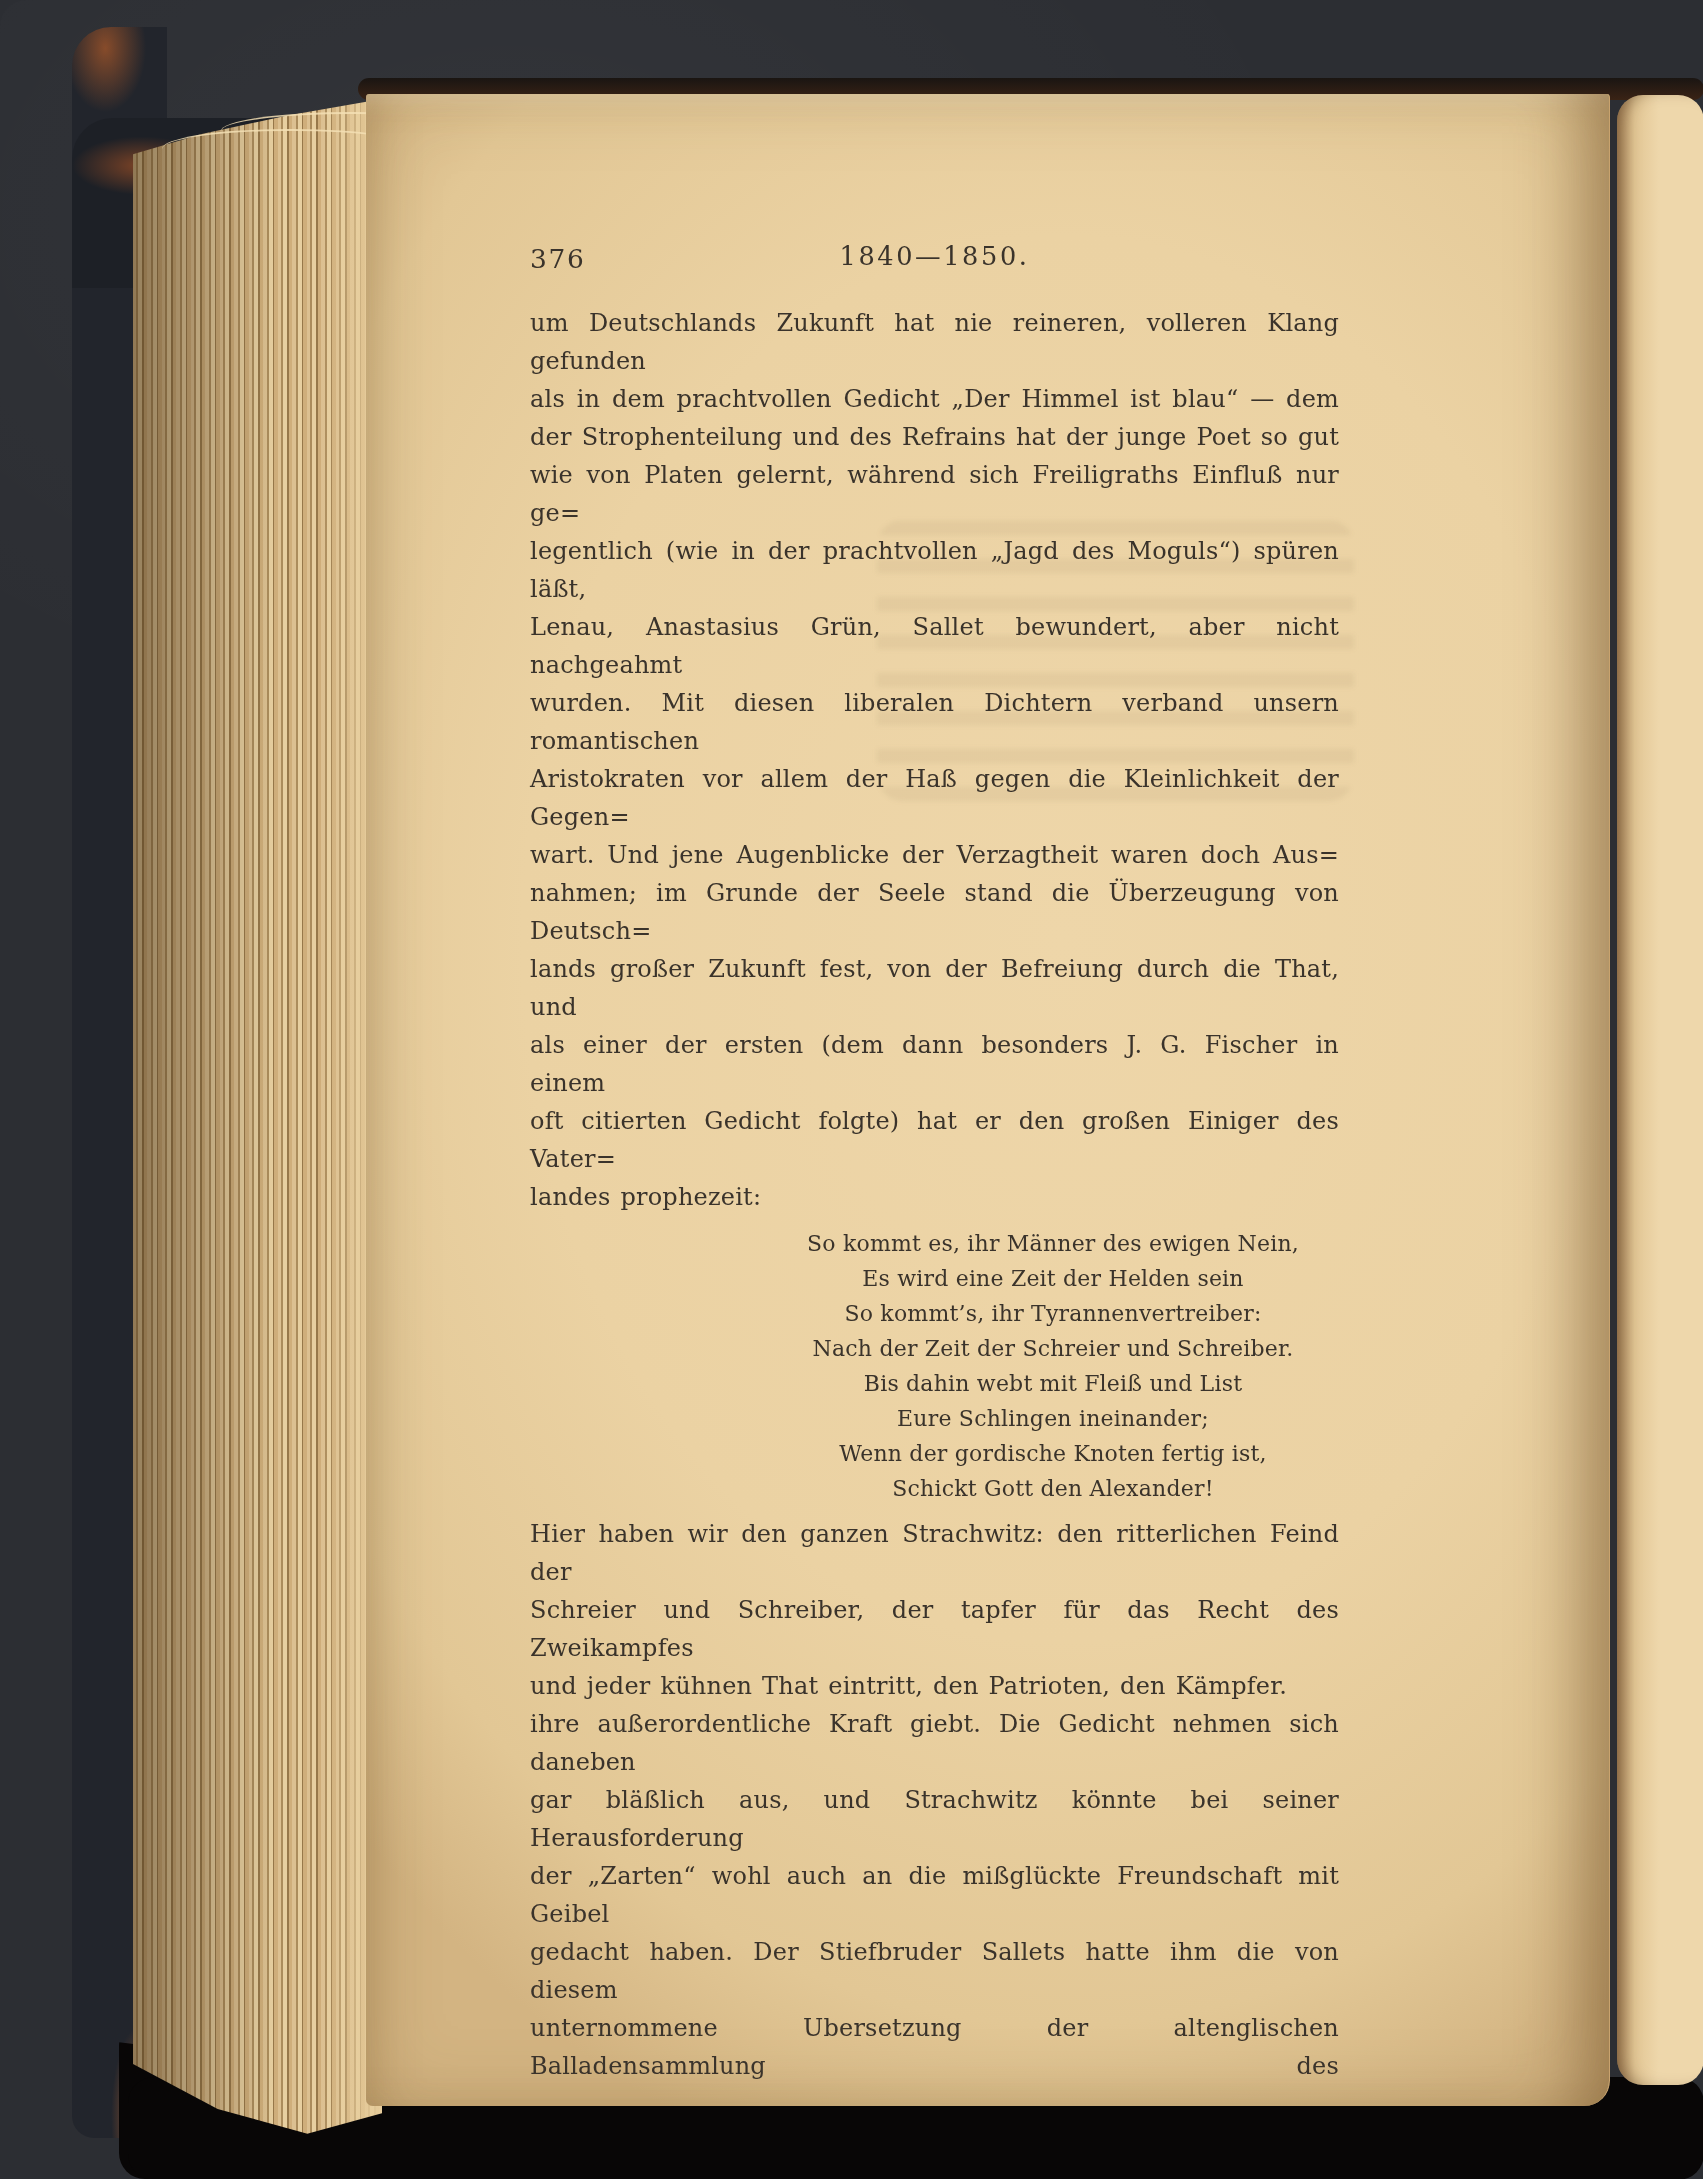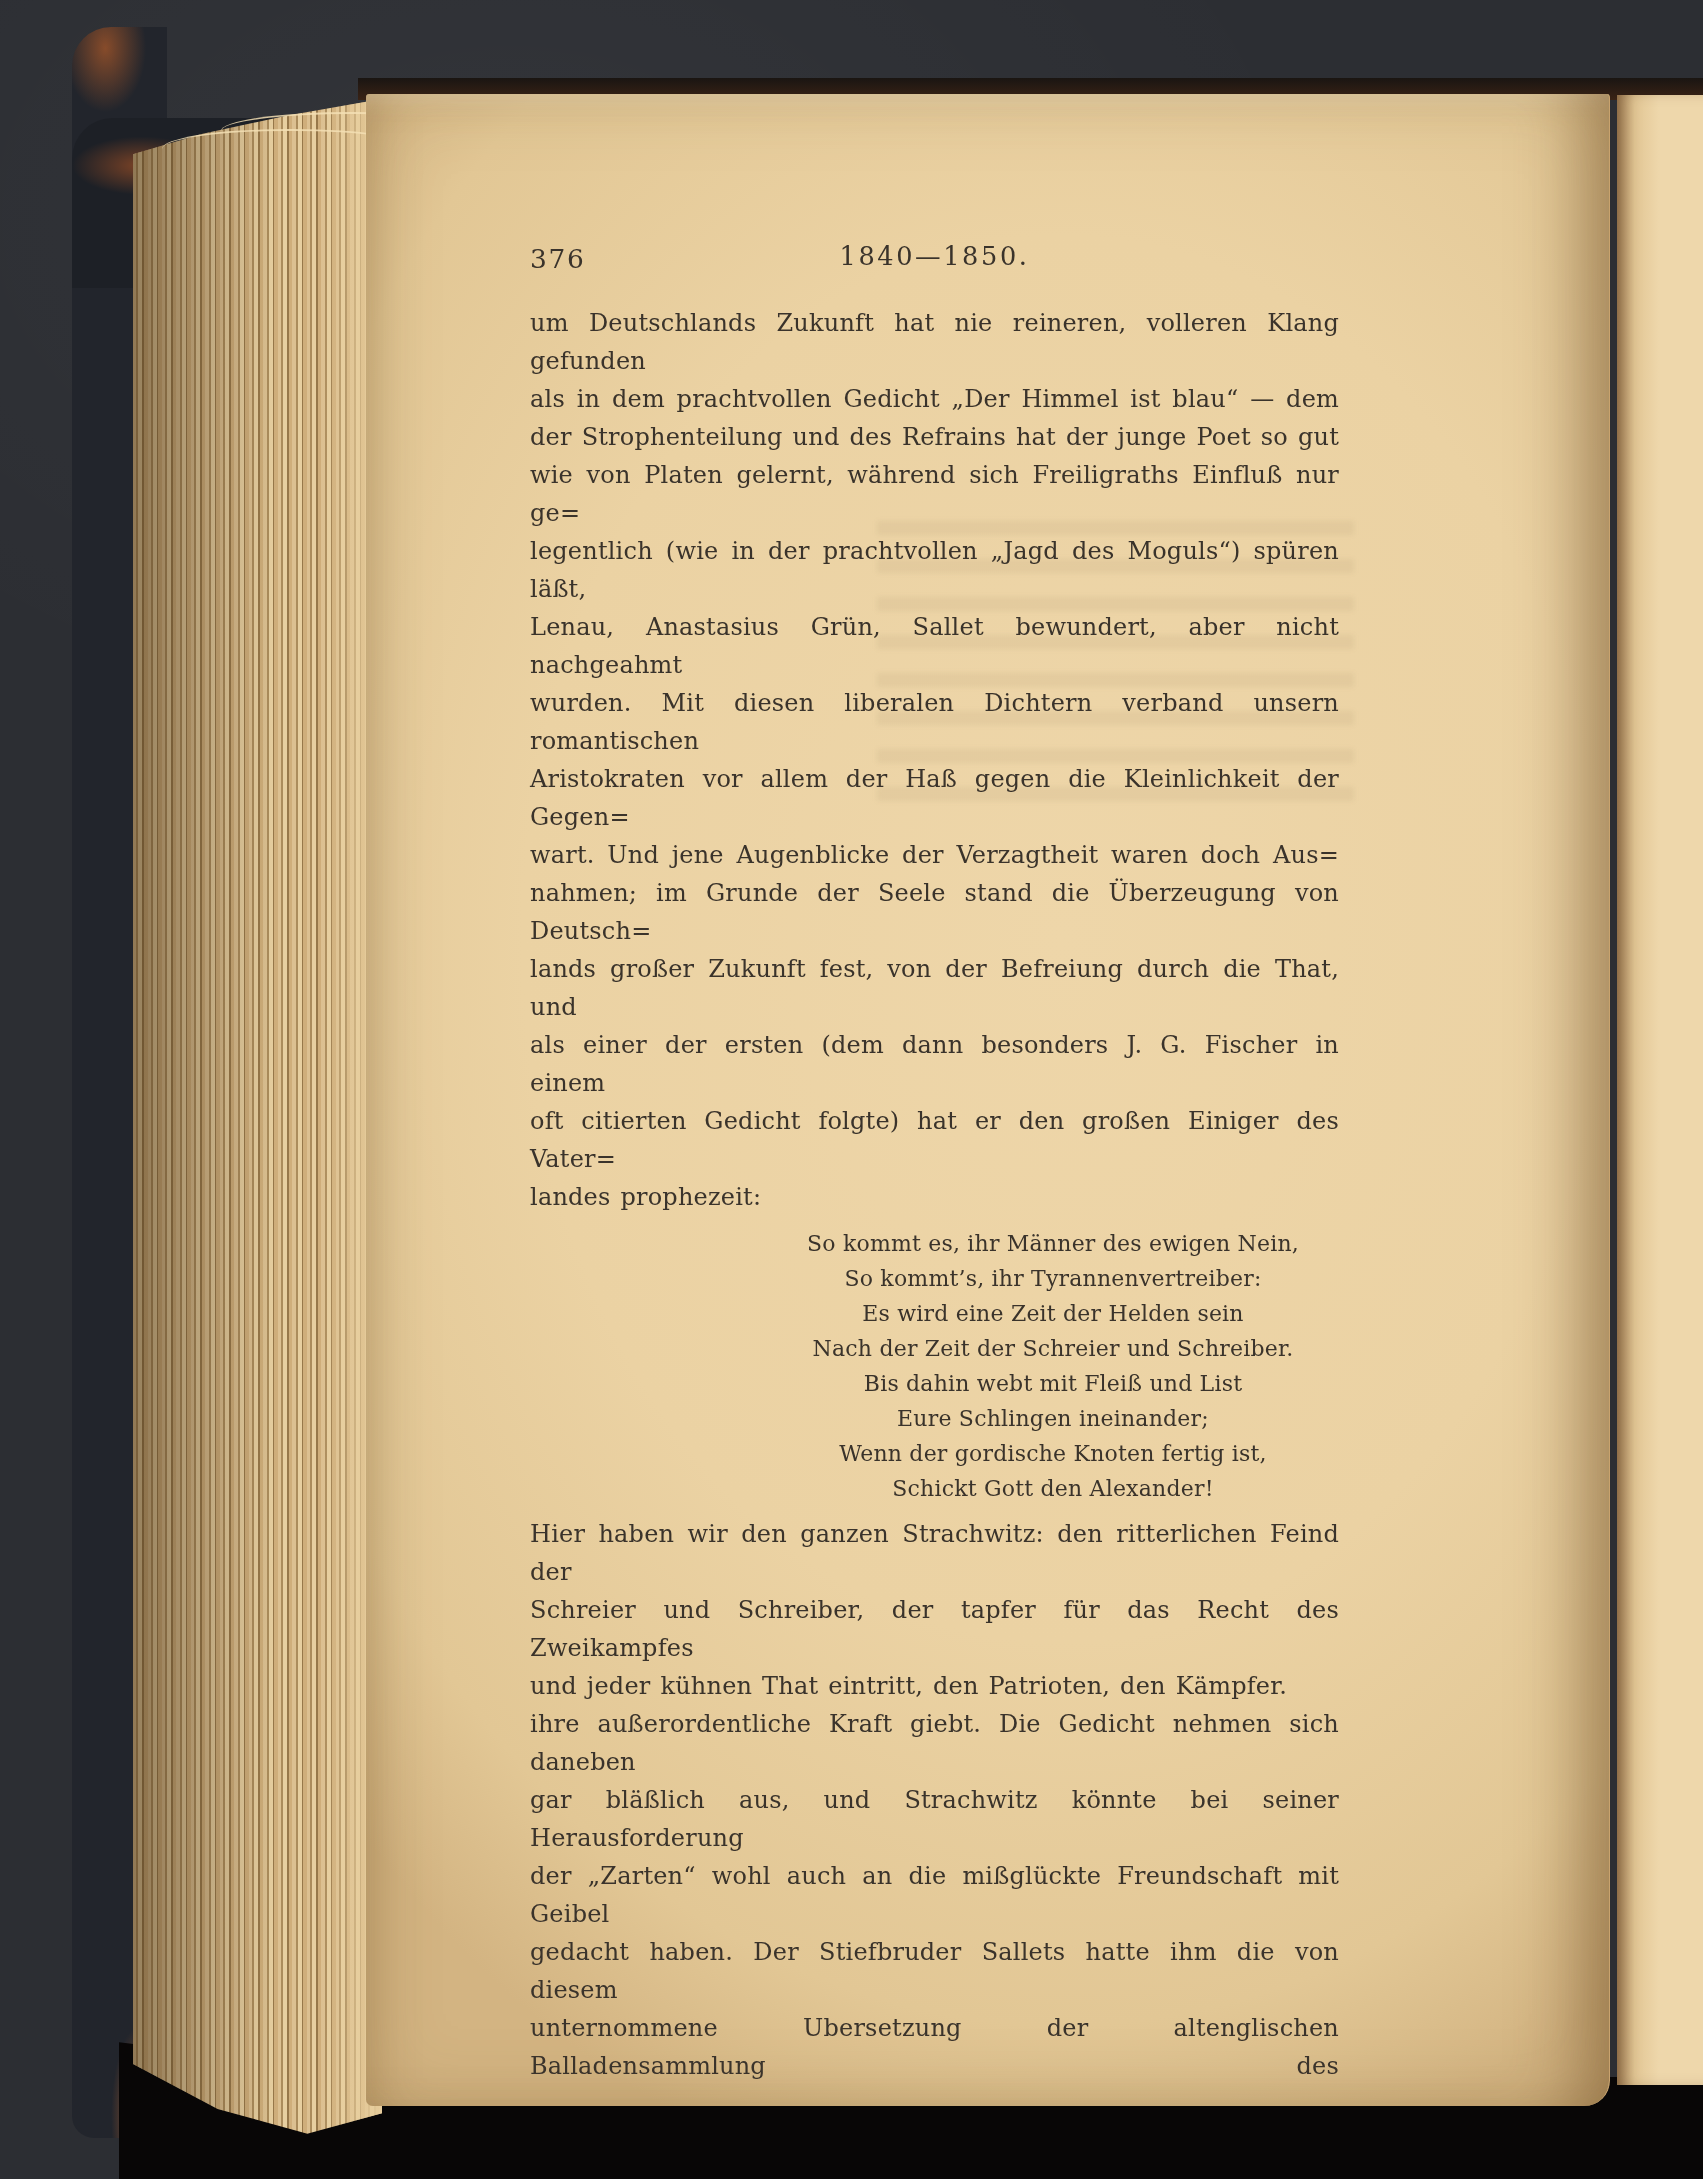--- a/index.html
+++ b/index.html
@@ -1,19 +1,19 @@
 <!DOCTYPE html>
 <html style="--background: #2c2e33; --paper: #ebd2a3; --ink: #3a332b; --cover: #22252c; --cover-rust: #8c4f2b; --shadow: #080606;font-size:13.6px"><head>
 <meta charset="utf-8">
 <style>
   :root{
     --bg:#2c2e33; --black-shadow:#080606; --paper:#ebd2a3; --paper-edge:#d3b482;
     --facing:#eed7ab; --ink:#3a332b; --cover:#22252c; --rust:#8c4f2b;
   }
-  *{margin:0;padding:0;box-sizing:border-box;}
+  *{margin:0;padding:0;box-sizing:border-box;border-radius:26px;}
   html,body{width:1704px;height:2180px;overflow:hidden;}
   body{font-family:"DejaVu Serif","Liberation Serif",serif;background:var(--bg);}
   .scene{position:absolute;inset:0;width:1704px;height:2180px;background:
     radial-gradient(1193px 767px at 30% 10%,rgba(255,255,255,.03),transparent 70%),
     var(--bg);}
   
   .cover-top-line{position:absolute;left:358px;top:78px;width:1346px;height:22px;
     background:linear-gradient(to bottom,#1a1512,#3a2315);z-index:1;}
   
   .cover-top{position:absolute;left:72px;top:118px;width:992px;height:170px;z-index:2;
@@ -110,22 +110,22 @@
           <div class="line">Aristokraten vor allem der Haß gegen die Kleinlichkeit der Gegen=</div>
           <div class="line">wart. Und jene Augenblicke der Verzagtheit waren doch Aus=</div>
           <div class="line">nahmen; im Grunde der Seele stand die Überzeugung von Deutsch=</div>
           <div class="line">lands großer Zukunft fest, von der Befreiung durch die That, und</div>
           <div class="line">als einer der ersten (dem dann besonders J. G. Fischer in einem</div>
           <div class="line">oft citierten Gedicht folgte) hat er den großen Einiger des Vater=</div>
           <div class="line last-left">landes prophezeit:</div>
         </div>
       <div class="poem">
           <div class="line">So kommt es, ihr Männer des ewigen Nein,</div>
+          <div class="line">Es wird eine Zeit der Helden sein</div>
           <div class="line">So kommt’s, ihr Tyrannenvertreiber:</div>
-          <div class="line">Es wird eine Zeit der Helden sein</div>
           <div class="line">Nach der Zeit der Schreier und Schreiber.</div>
           <div class="line">Bis dahin webt mit Fleiß und List</div>
           <div class="line">Eure Schlingen ineinander;</div>
           <div class="line">Wenn der gordische Knoten fertig ist,</div>
           <div class="line">Schickt Gott den Alexander!</div>
         </div>
       <div class="para">
           <div class="line">Hier haben wir den ganzen Strachwitz: den ritterlichen Feind der</div>
           <div class="line">Schreier und Schreiber, der tapfer für das Recht des Zweikampfes</div>
           <div class="line last-left">und jeder kühnen That eintritt, den Patrioten, den Kämpfer.</div>

